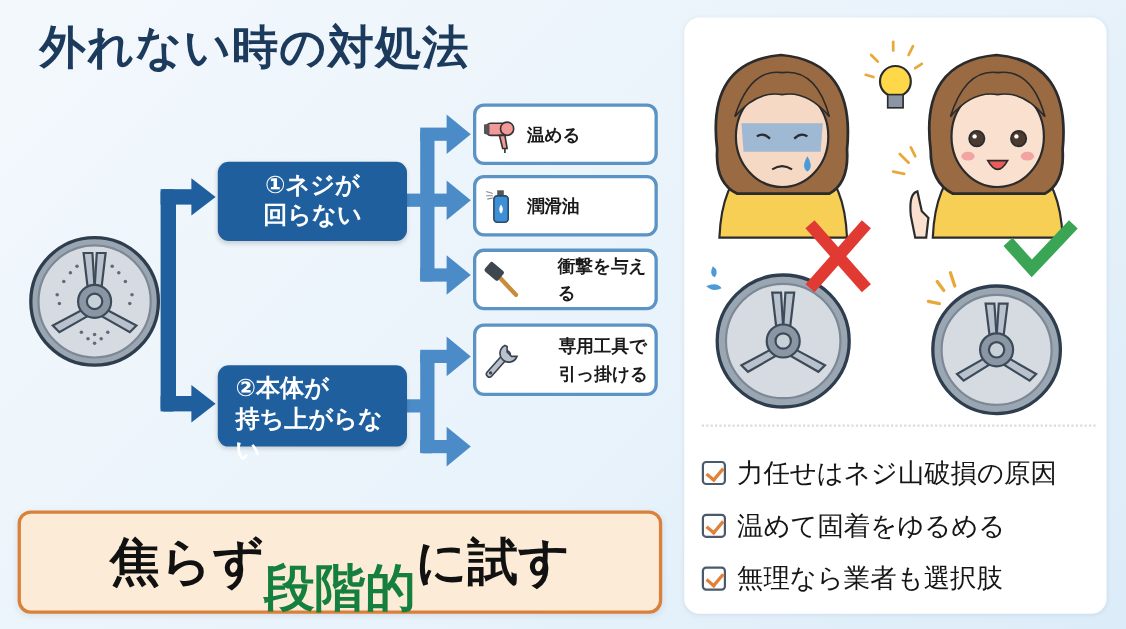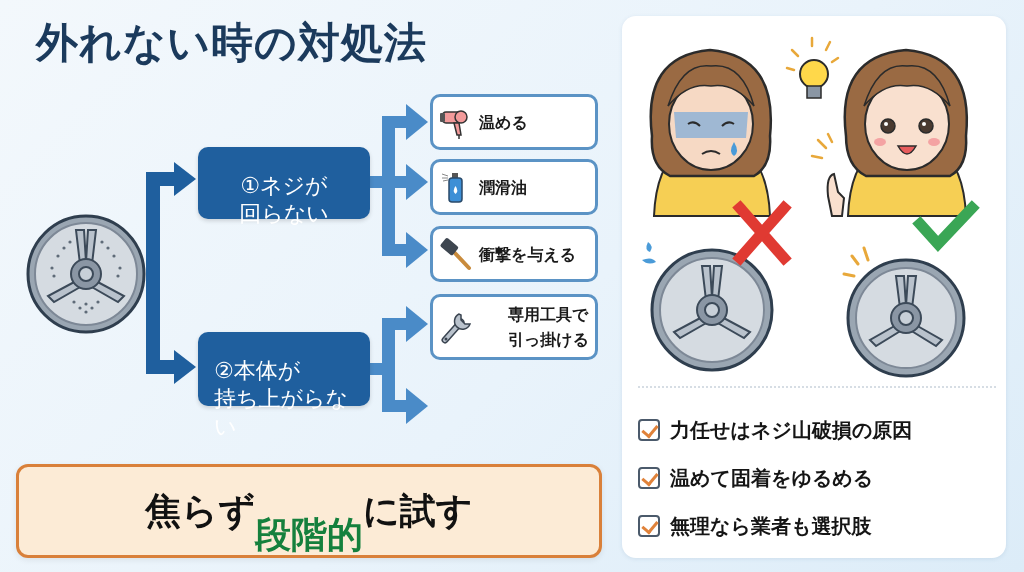--- a/index.html
+++ b/index.html
@@ -12,64 +12,64 @@
   .title {
     position: absolute; left: 36px; top: 8px;
     font-size: 42px; font-weight: bold; color: #1b3a5c;
     letter-spacing: 1px; line-height: 70px;
   }
   .flow { position: absolute; left: 0; top: 0; width: 620px; height: 460px; }
   .flow svg.arrows { position: absolute; left: 0; top: 0; }
   .drum-main { position: absolute; left: 24px; top: 212px; width: 124px; height: 124px; }
   .branch {
     position: absolute; background: #1f5f9e; color: #fff;
-    border-radius: 10px; font-size: 22px; font-weight: normal;
-    line-height: 28px; padding: 25px 14px;
+    border-radius: 10px; font-size: 22px; font-weight: bold;
+    line-height: 28px; padding: 8px 14px;
     box-shadow: 0 2px 4px rgba(0,0,0,0.15);
   }
   .branch-1 { left: 198px; top: 147px; width: 172px; height: 72px; text-align: center; }
   .branch-2 { left: 198px; top: 332px; width: 172px; height: 74px; text-align: left; padding-left: 16px; }
   .branch span { display: block; }
   .opt {
     position: absolute; left: 430px; width: 168px;
     background: #fff; border: 3px solid #5b93c5; border-radius: 10px;
     display: flex; align-items: center; padding: 4px 6px;
     font-size: 16px; font-weight: bold; color: #1a1a1a; line-height: 25px;
   }
   .opt .ico { width: 34px; height: 34px; flex: 0 0 34px; margin-right: 6px; }
   .opt .txt span { display: block; }
   .opt-1 { top: 94px; height: 56px; }
   .opt-2 { top: 159px; height: 56px; }
-  .opt-3 { top: 226px; height: 56px; }
+  .opt-3 { top: 226px; height: 56px; gap: 28px; }
   .opt-4 { top: 294px; height: 66px; justify-content: space-between; }
   .opt-5 { top: 376px; height: 70px; }
 
   .banner {
     position: absolute; left: 16px; top: 464px; width: 586px; height: 94px;
     background: #fcebd6; border: 3px solid #d9803a; border-radius: 12px;
     display: flex; align-items: center; justify-content: center;
-    font-size: 36px; font-weight: bold; color: #111;
+    font-size: 46px; font-weight: bold; color: #111;
     box-shadow: 0 2px 6px rgba(0,0,0,0.08);
   }
   .banner .hl { color: #15803d; margin-top: 48px; }
 
   .panel {
     position: absolute; left: 622px; top: 16px; width: 384px; height: 542px;
     background: #ffffff; border-radius: 14px;
     box-shadow: 0 1px 4px rgba(60,100,140,0.12);
   }
   .panel svg { position: absolute; left: 0; top: 0; }
   .panel .divider {
     position: absolute; left: 16px; top: 370px; width: 358px; height: 0;
     border-top: 2px dotted #d6dde4;
   }
   .checks { position: absolute; left: 16px; top: 390px; }
   .check-item {
     display: flex; align-items: center; height: 48px;
-    font-size: 20px; font-weight: bold; color: #151515;
+    font-size: 24px; font-weight: normal; color: #151515;
   }
   .check-item .box {
     width: 22px; height: 22px; border: 2px solid #4b5a6b; border-radius: 4px;
     margin-right: 10px; position: relative; flex: 0 0 22px;
   }
   .check-item .box::after {
     content: ""; position: absolute; left: 5px; top: 1px; width: 7px; height: 12px;
     border-right: 3px solid #e0823a; border-bottom: 3px solid #e0823a;
     transform: rotate(40deg);
   }

